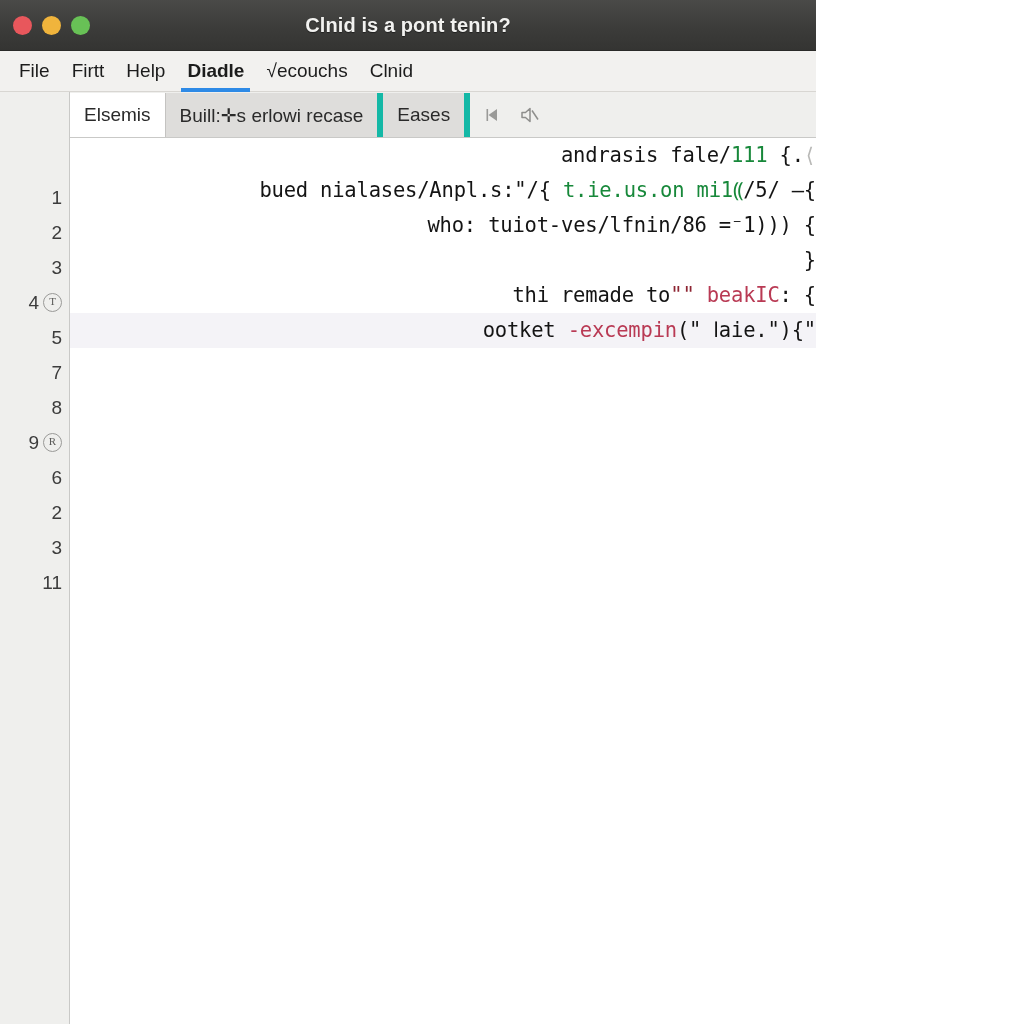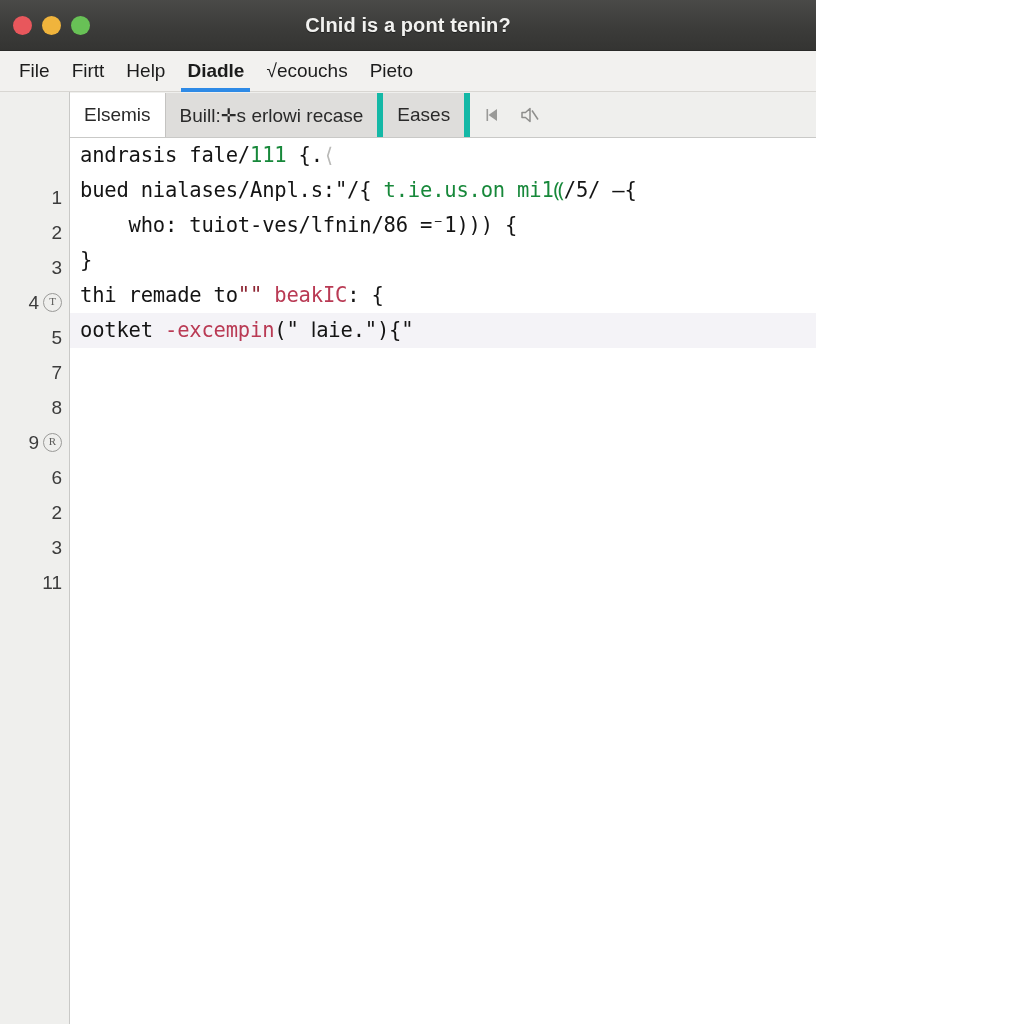--- a/index.html
+++ b/index.html
@@ -192,20 +192,21 @@
   .code-line {
     height: 35px;
     line-height: 35px;
     white-space: pre;
     font-family: "DejaVu Sans Mono", monospace;
     font-size: 20.5px;
     color: #141414;
     padding-left: 10px;
     box-sizing: border-box;
     letter-spacing: -0.2px;
+    text-align: right;
   }
   .code-line.hl-blue   { background: #dce6f8; }
   .code-line.hl-faint  { background: #f4f3f7; }
 
   .t-green  { color: #17883a; }
   .t-red    { color: #b93a54; }
   .t-dkred  { color: #8d2432; }
   .t-gray   { color: #b9b9b7; }
 </style>
 </head>
@@ -221,21 +222,21 @@
     </div>
     <div class="win-title">Clnid is a pont tenin?</div>
   </div>
 
   <div class="menubar">
     <div class="menu-item">File</div>
     <div class="menu-item">Firtt</div>
     <div class="menu-item">Help</div>
     <div class="menu-item active">Diadle</div>
     <div class="menu-item">√ecouchs</div>
-    <div class="menu-item">Pieto</div>
+    <div class="menu-item">Clnid</div>
   </div>
 
   <div class="workarea">
 
     <div class="gutter" id="gutter">
         <div class="gutter-row">
           <span class="num">1</span>
         </div>
         <div class="gutter-row">
           <span class="num">2</span>

